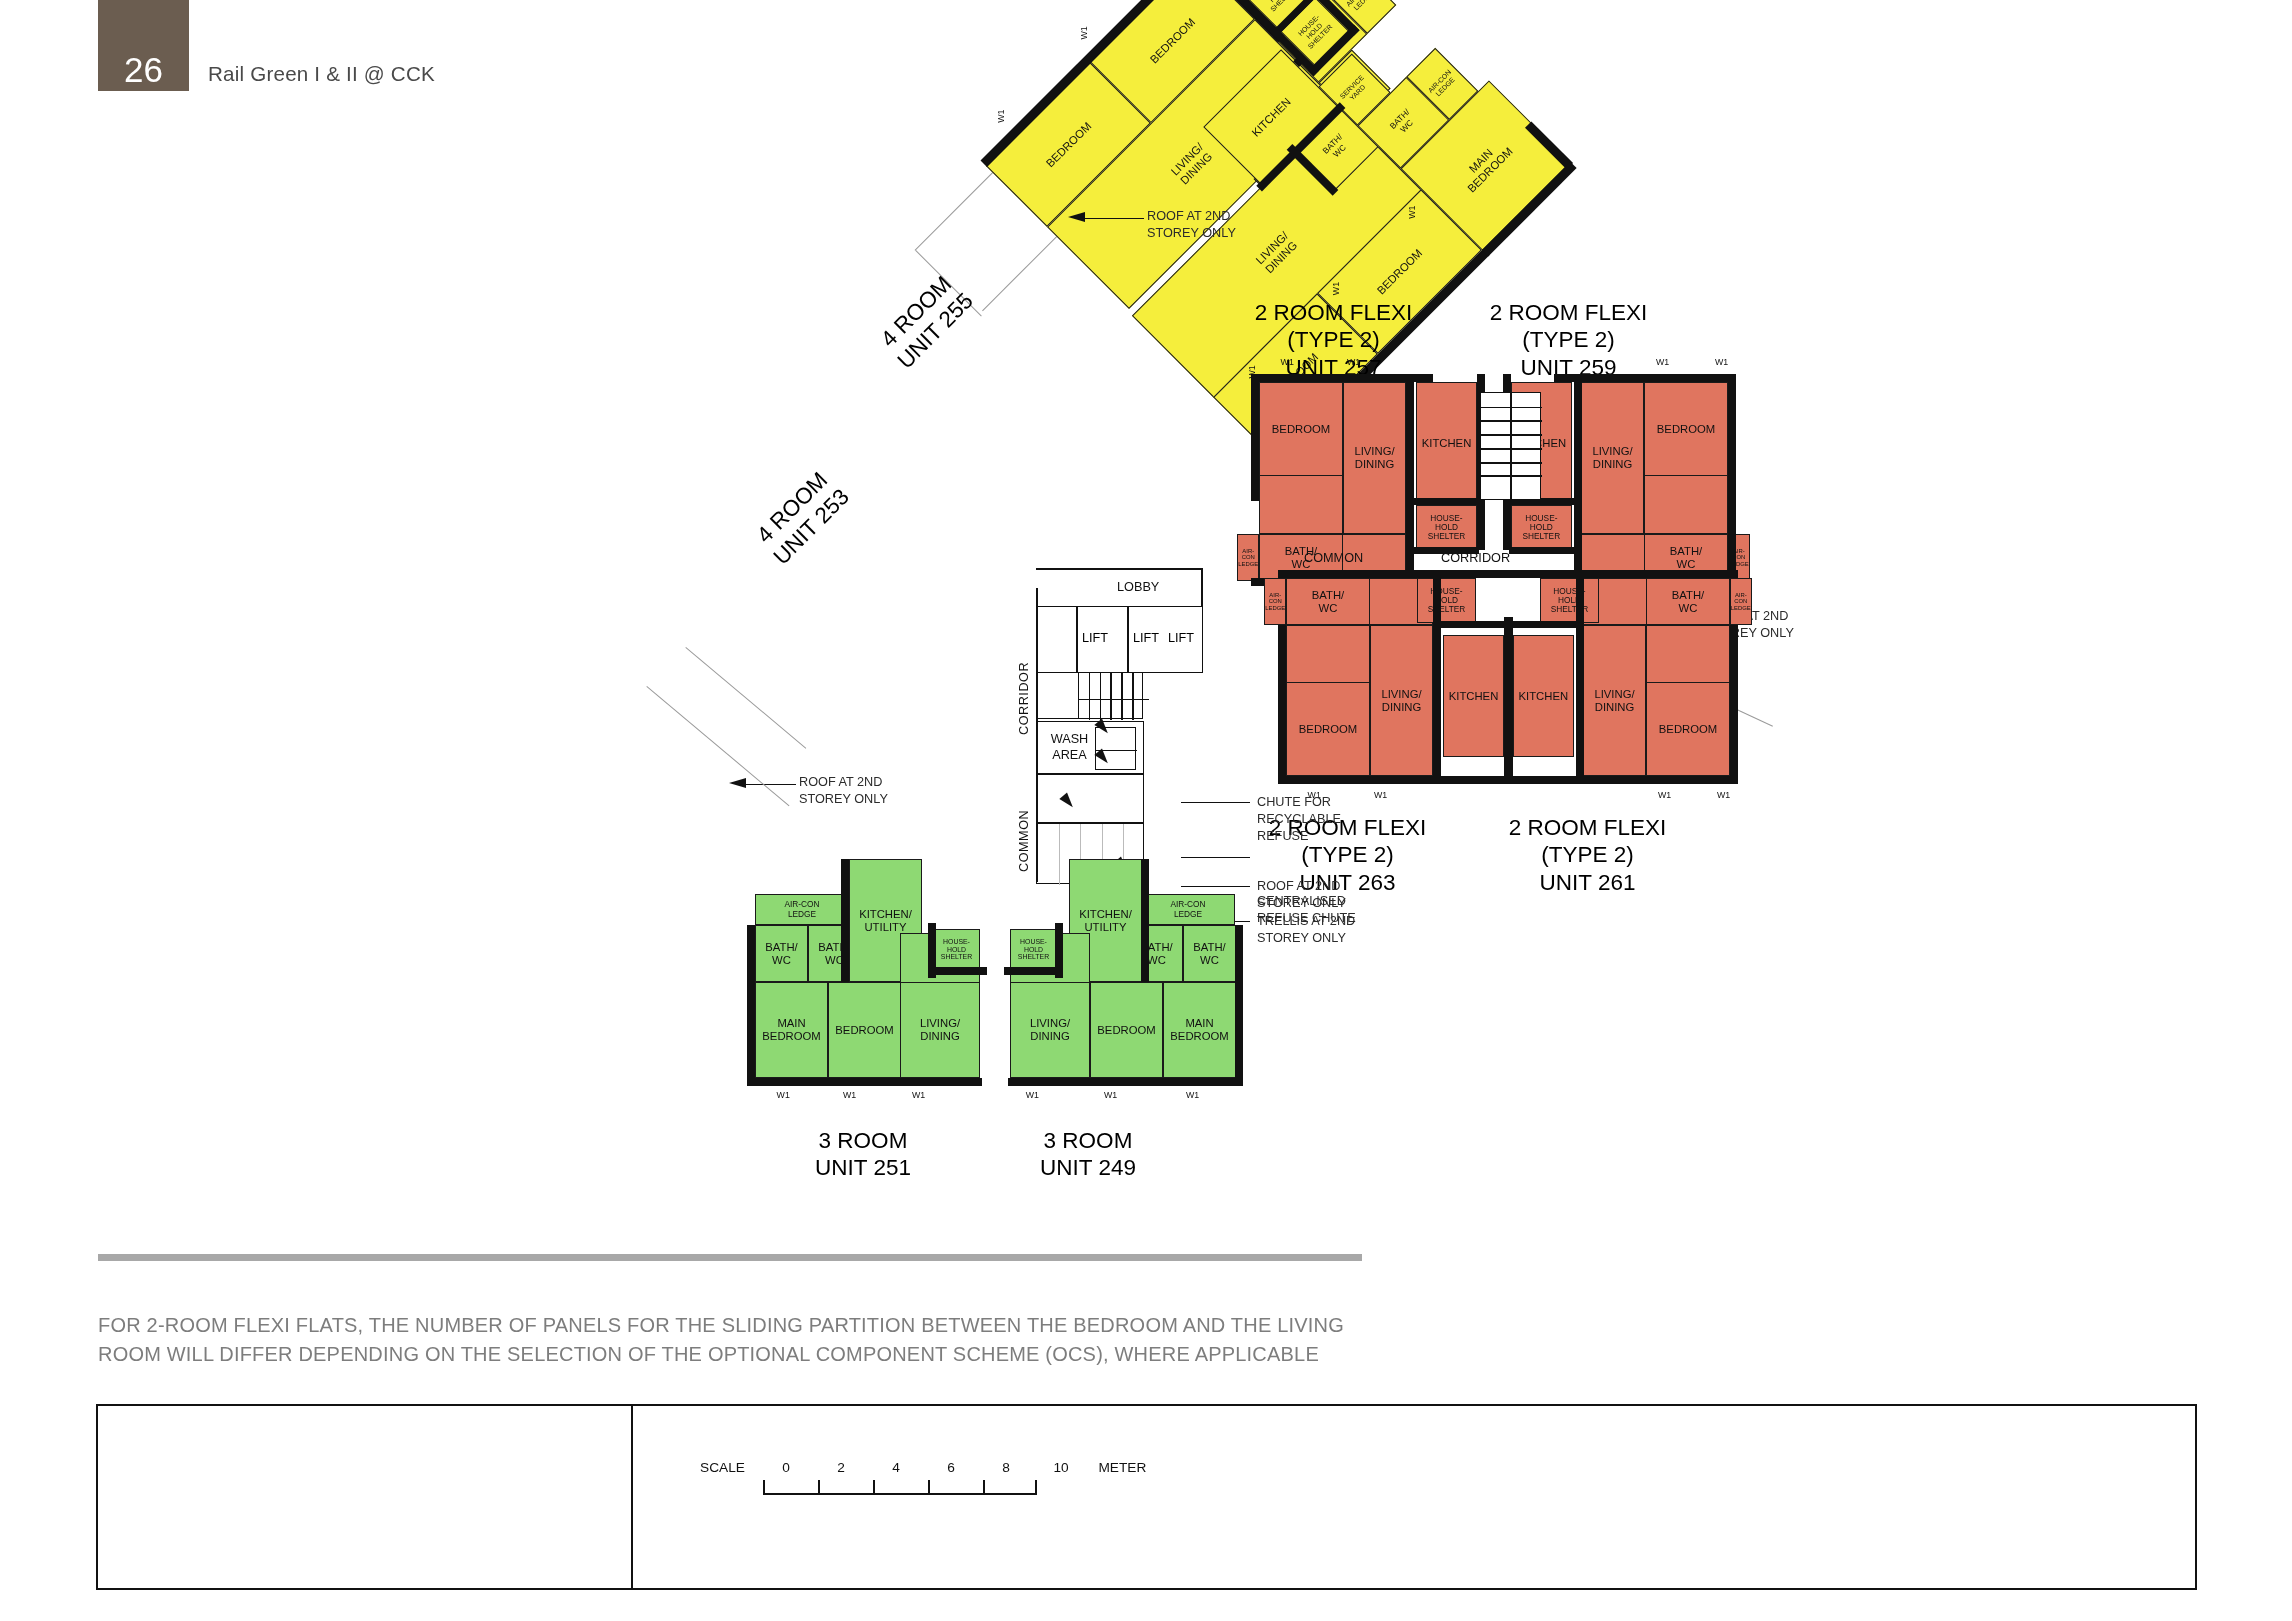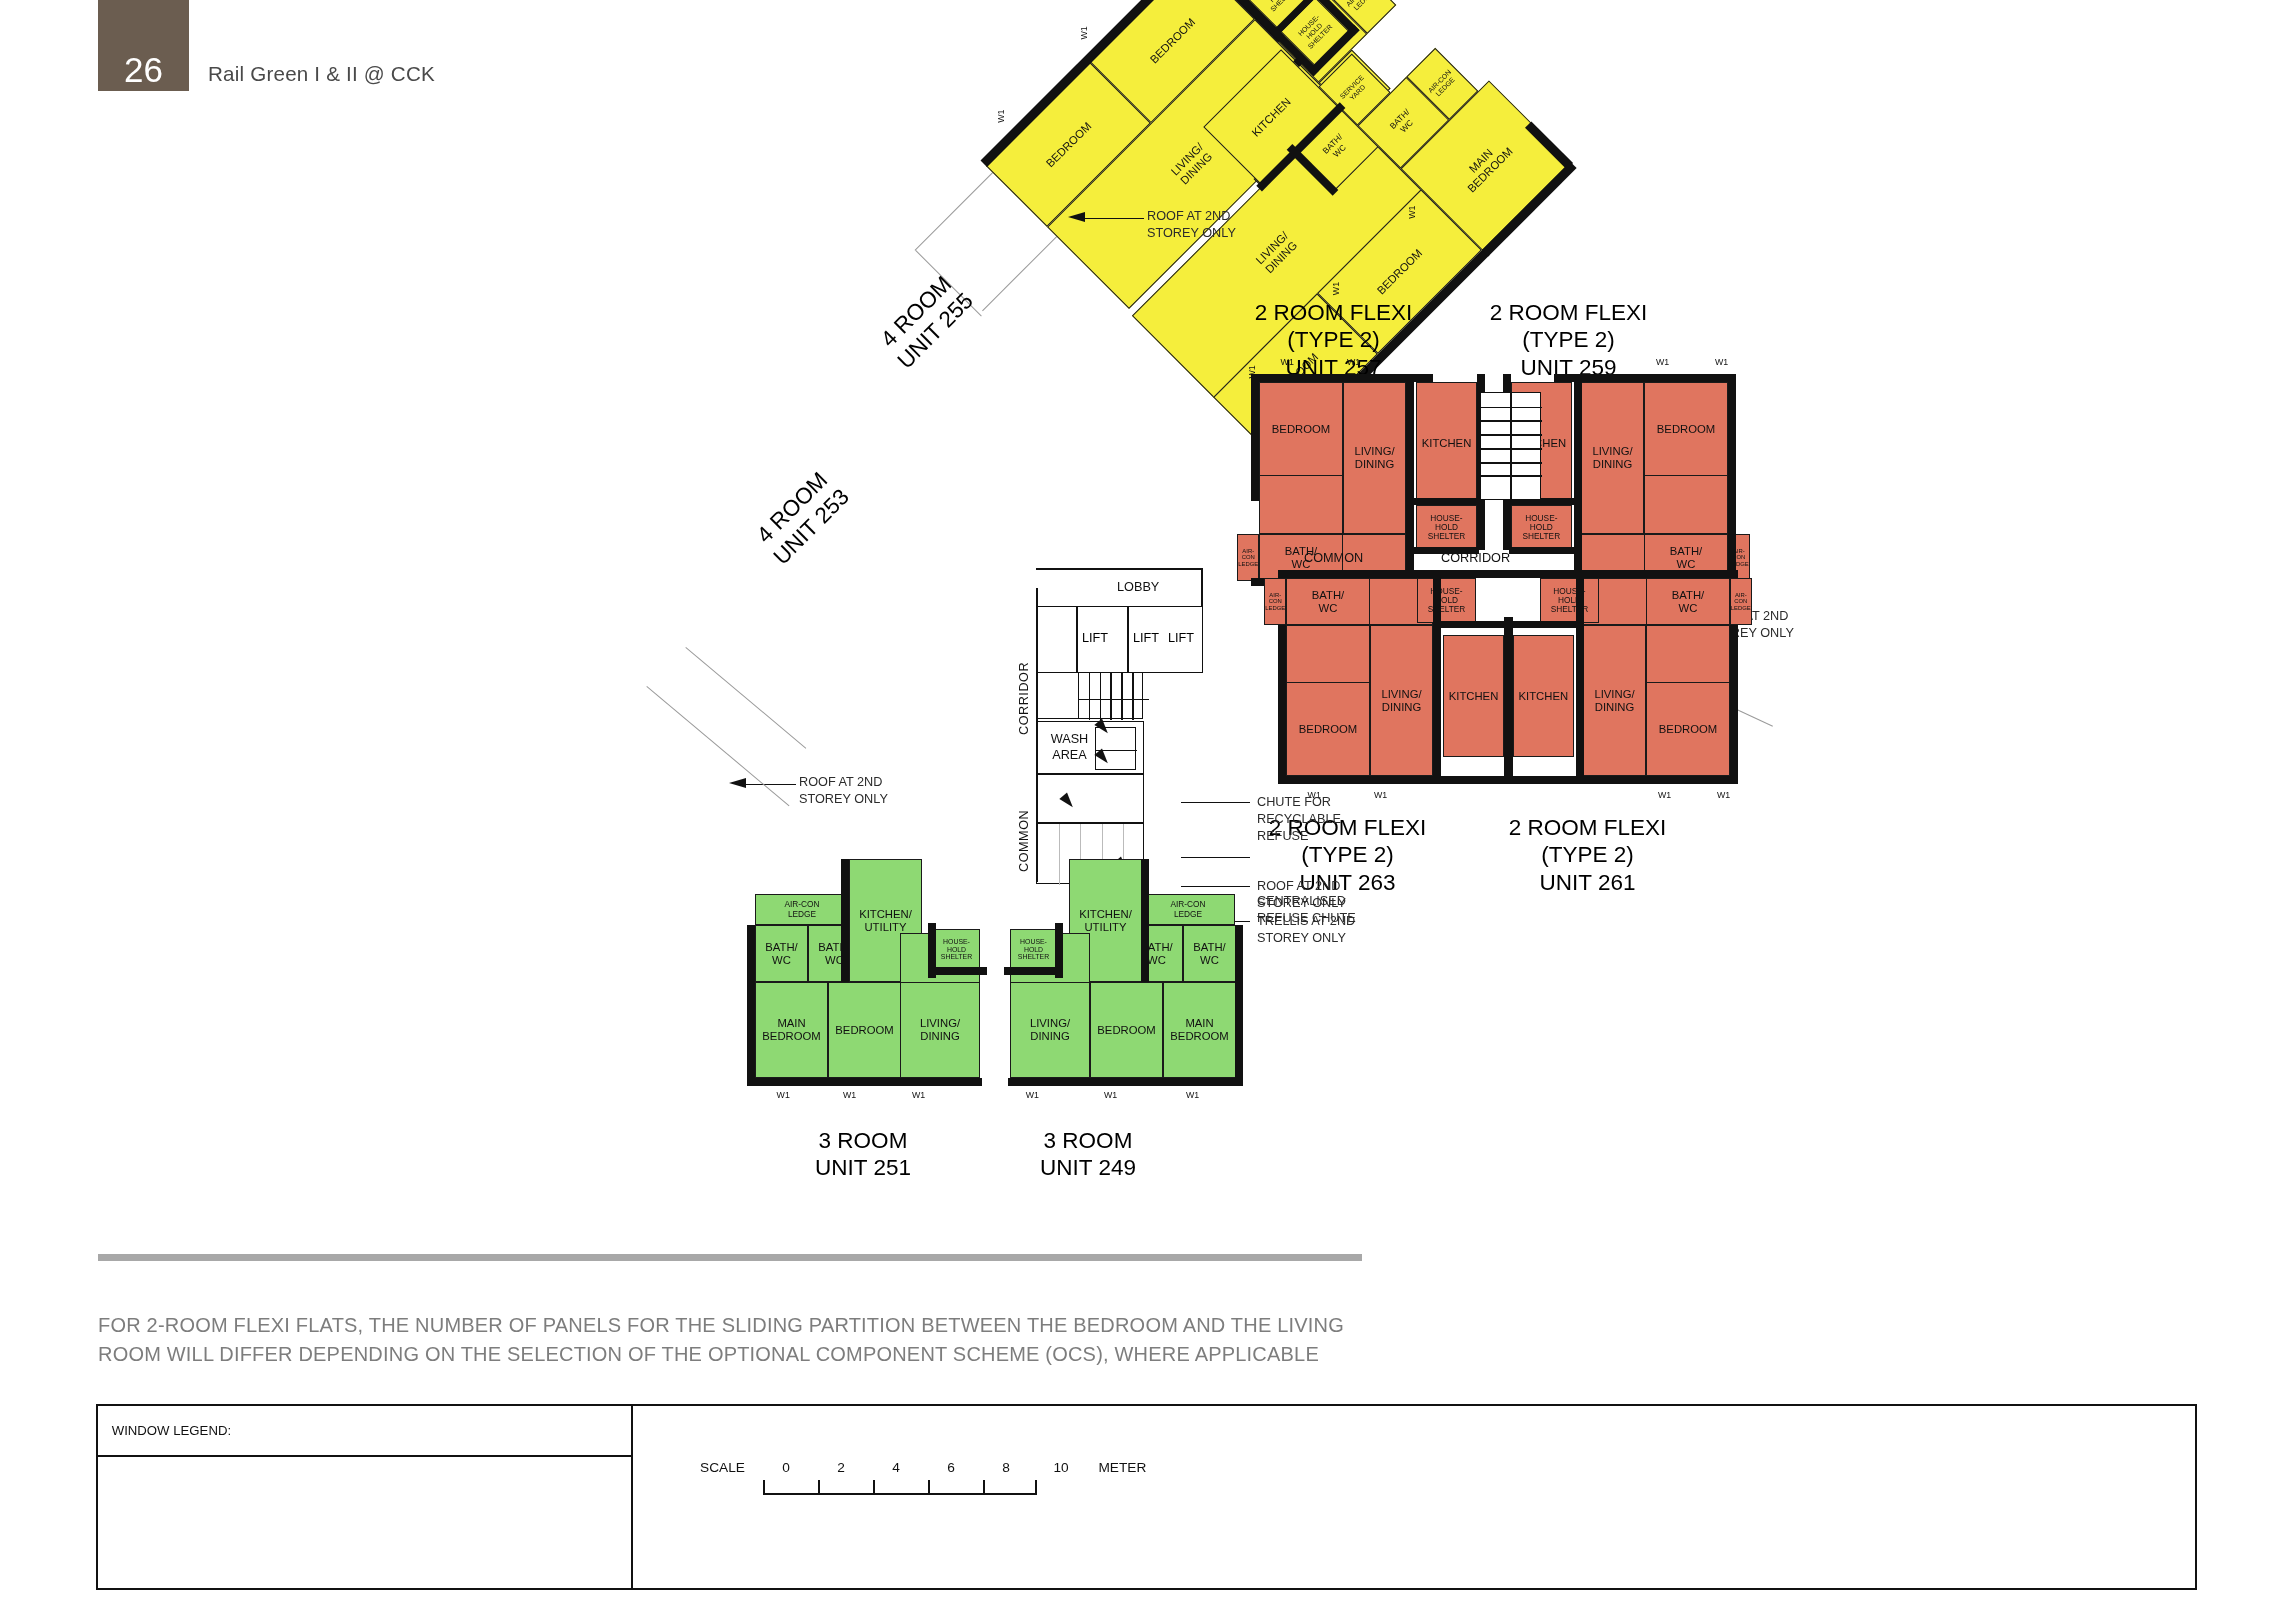--- a/index.html
+++ b/index.html
@@ -595,21 +595,20 @@
   </div>
 
   <div id="title-wrap">
     <div id="title-rule"></div>
   </div>
   <div id="disclaimer">FOR 2-ROOM FLEXI FLATS, THE NUMBER OF PANELS FOR THE SLIDING PARTITION BETWEEN THE BEDROOM AND THE LIVING
 ROOM WILL DIFFER DEPENDING ON THE SELECTION OF THE OPTIONAL COMPONENT SCHEME (OCS), WHERE APPLICABLE</div>
 
   <div id="legend">
     <div class="lcell" id="lc1">
-      <div class="hdr">WINDOW LEGEND:</div>
     </div>
     <div class="lcell" id="lc3">
       <div id="scalebar">
         <div id="scale-labels">
           <span id="scale-word">SCALE</span>
           <span class="snum">0</span>
           <span class="snum">2</span>
           <span class="snum">4</span>
           <span class="snum">6</span>
           <span class="snum">8</span>

